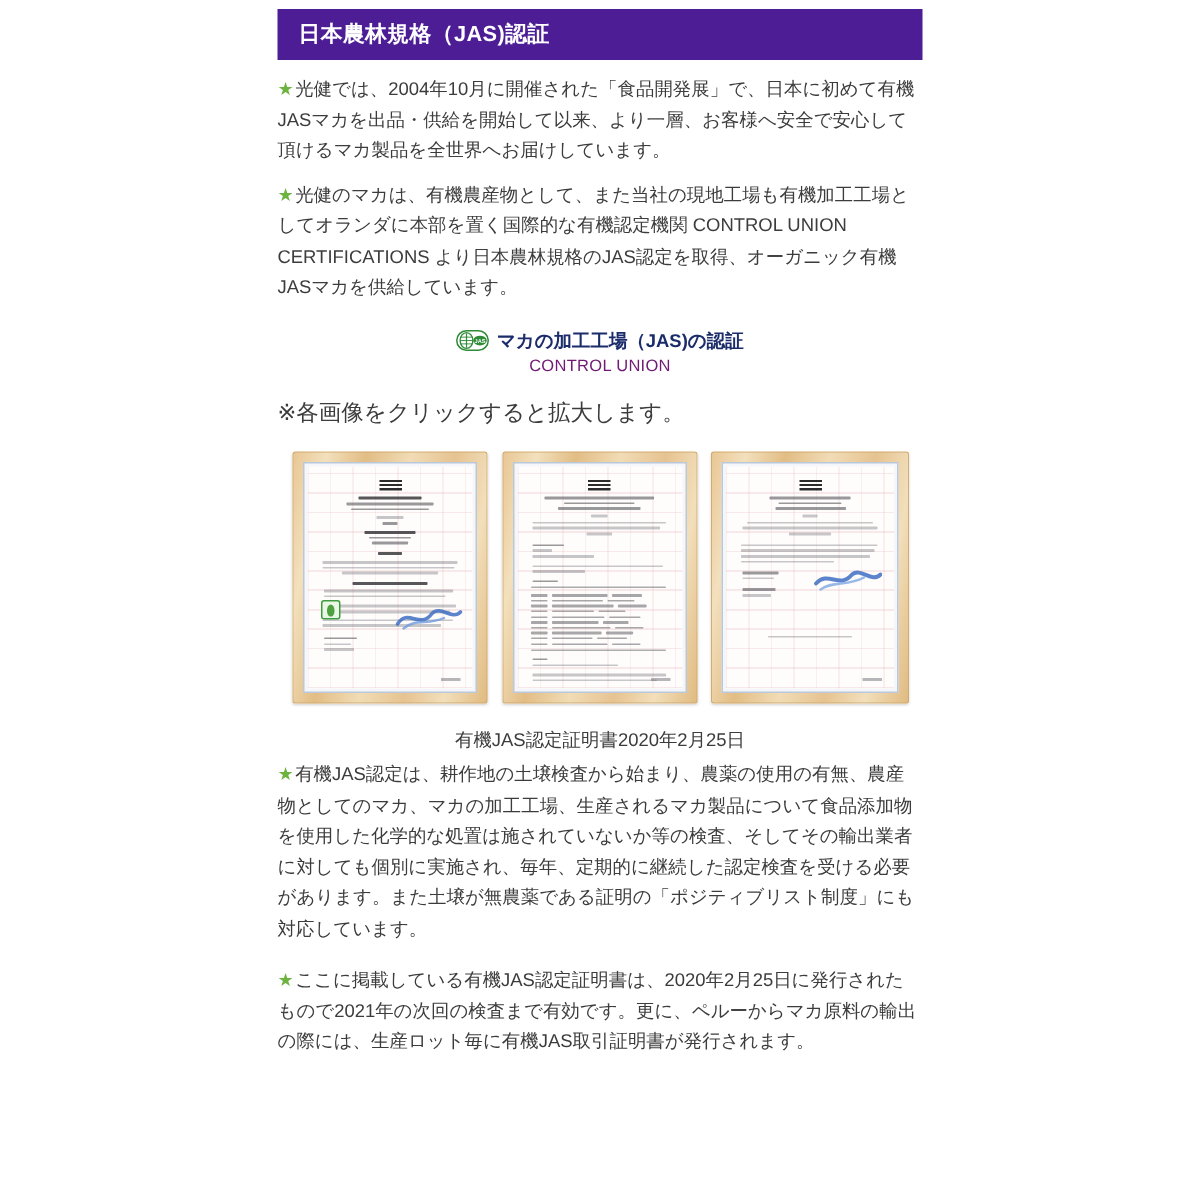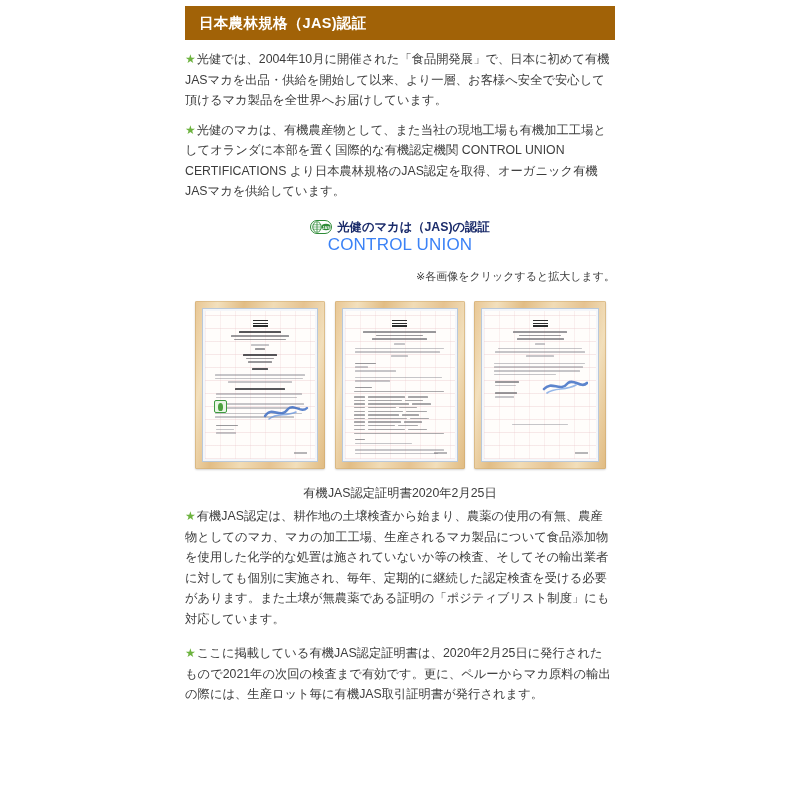--- a/index.html
+++ b/index.html
@@ -16,21 +16,21 @@
     overflow: hidden;
   }
   #content {
     position: absolute;
     left: 185px; top: 0px;
     width: 430px;
   }
 
   
   .section-header {
-    background: #a16207;
+    background: #4c1d95;
     color: #ffffff;
     font-weight: bold;
     font-size: 14.5px;
     letter-spacing: 0.3px;
     padding: 8px 0 8px 14px;
     height: 34px;
     line-height: 18px;
     margin: 6px 0 0 0;
   }
 
@@ -65,29 +65,29 @@
     font-size: 12.3px;
     color: #1b2c6b;
     font-weight: bold;
     line-height: 18px;
   }
   .jas-mark {
     width: 22px; height: 14px;
     display: block;
   }
   .cert-sub {
-    font-size: 17px;
-    color: #3b82f6;
+    font-size: 11px;
+    color: #701a75;
     line-height: 17.5px;
     letter-spacing: 0.2px;
   }
   .click-note {
     margin-top: 14px;
-    text-align: right;
-    font-size: 11px;
+    text-align: left;
+    font-size: 15px;
     color: #3c3c3c;
     line-height: 18px;
   }
 
   
   .frames-row {
     margin-top: 16px;
     display: flex;
     justify-content: space-between;
     align-items: flex-start;
@@ -217,21 +217,21 @@
         <span>
           <svg class="jas-mark" viewBox="0 0 44 28" xmlns="http://www.w3.org/2000/svg">
             <rect x="1" y="1" width="42" height="26" rx="13" ry="13" fill="#ffffff" stroke="#2e8b37" stroke-width="2"></rect>
             <ellipse cx="14" cy="14" rx="8.5" ry="10.5" fill="none" stroke="#2e8b37" stroke-width="1.8"></ellipse>
             <path d="M14 4.5 L14 23.5" stroke="#2e8b37" stroke-width="1.6"></path>
             <path d="M6 9.5 H22 M5.5 14 H22.5 M6 18.5 H22" stroke="#2e8b37" stroke-width="1.2"></path>
             <ellipse cx="32" cy="14" rx="9" ry="6.5" fill="#2e8b37"></ellipse>
             <text x="32" y="17" font-family="Liberation Sans, sans-serif" font-size="7.5" font-weight="bold" fill="#ffffff" text-anchor="middle">JAS</text>
           </svg>
         </span>
-        <span>光健のマカは（JAS)の認証</span>
+        <span>マカの加工工場（JAS)の認証</span>
       </div>
       <div class="cert-sub">CONTROL UNION</div>
     </div>
 
     <div class="click-note">※各画像をクリックすると拡大します。</div>
 
     <div class="frames-row">
 
       <div class="frame f1">
         <div class="mat">

